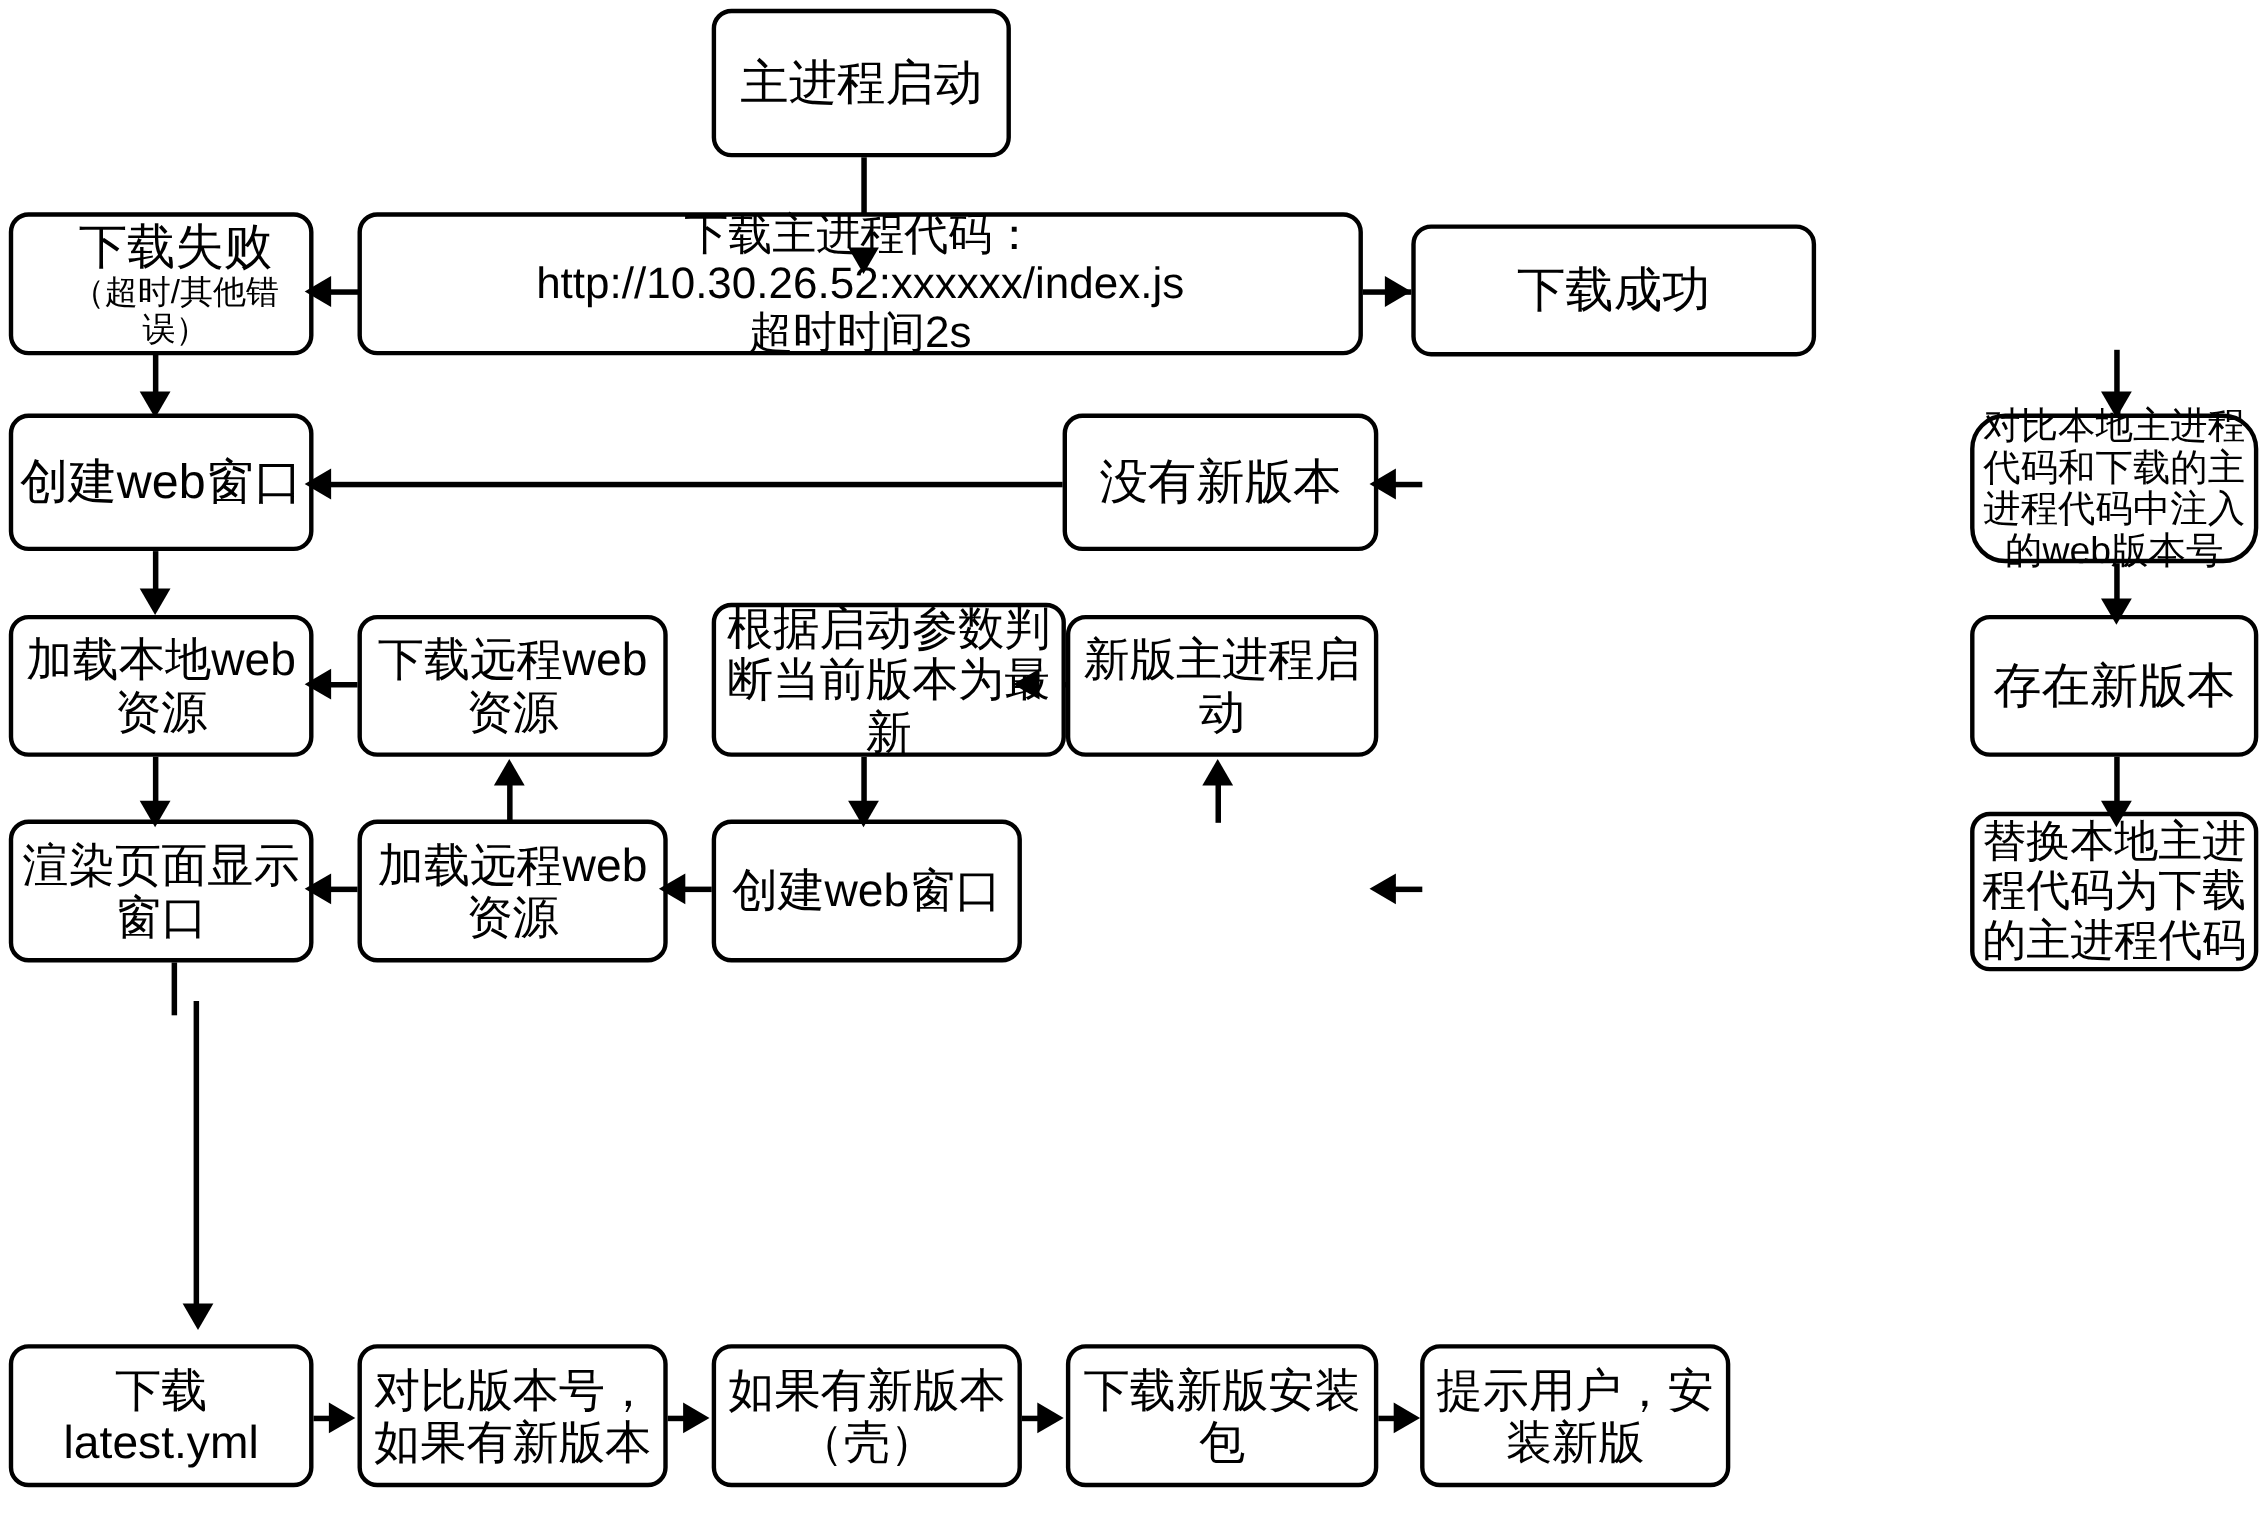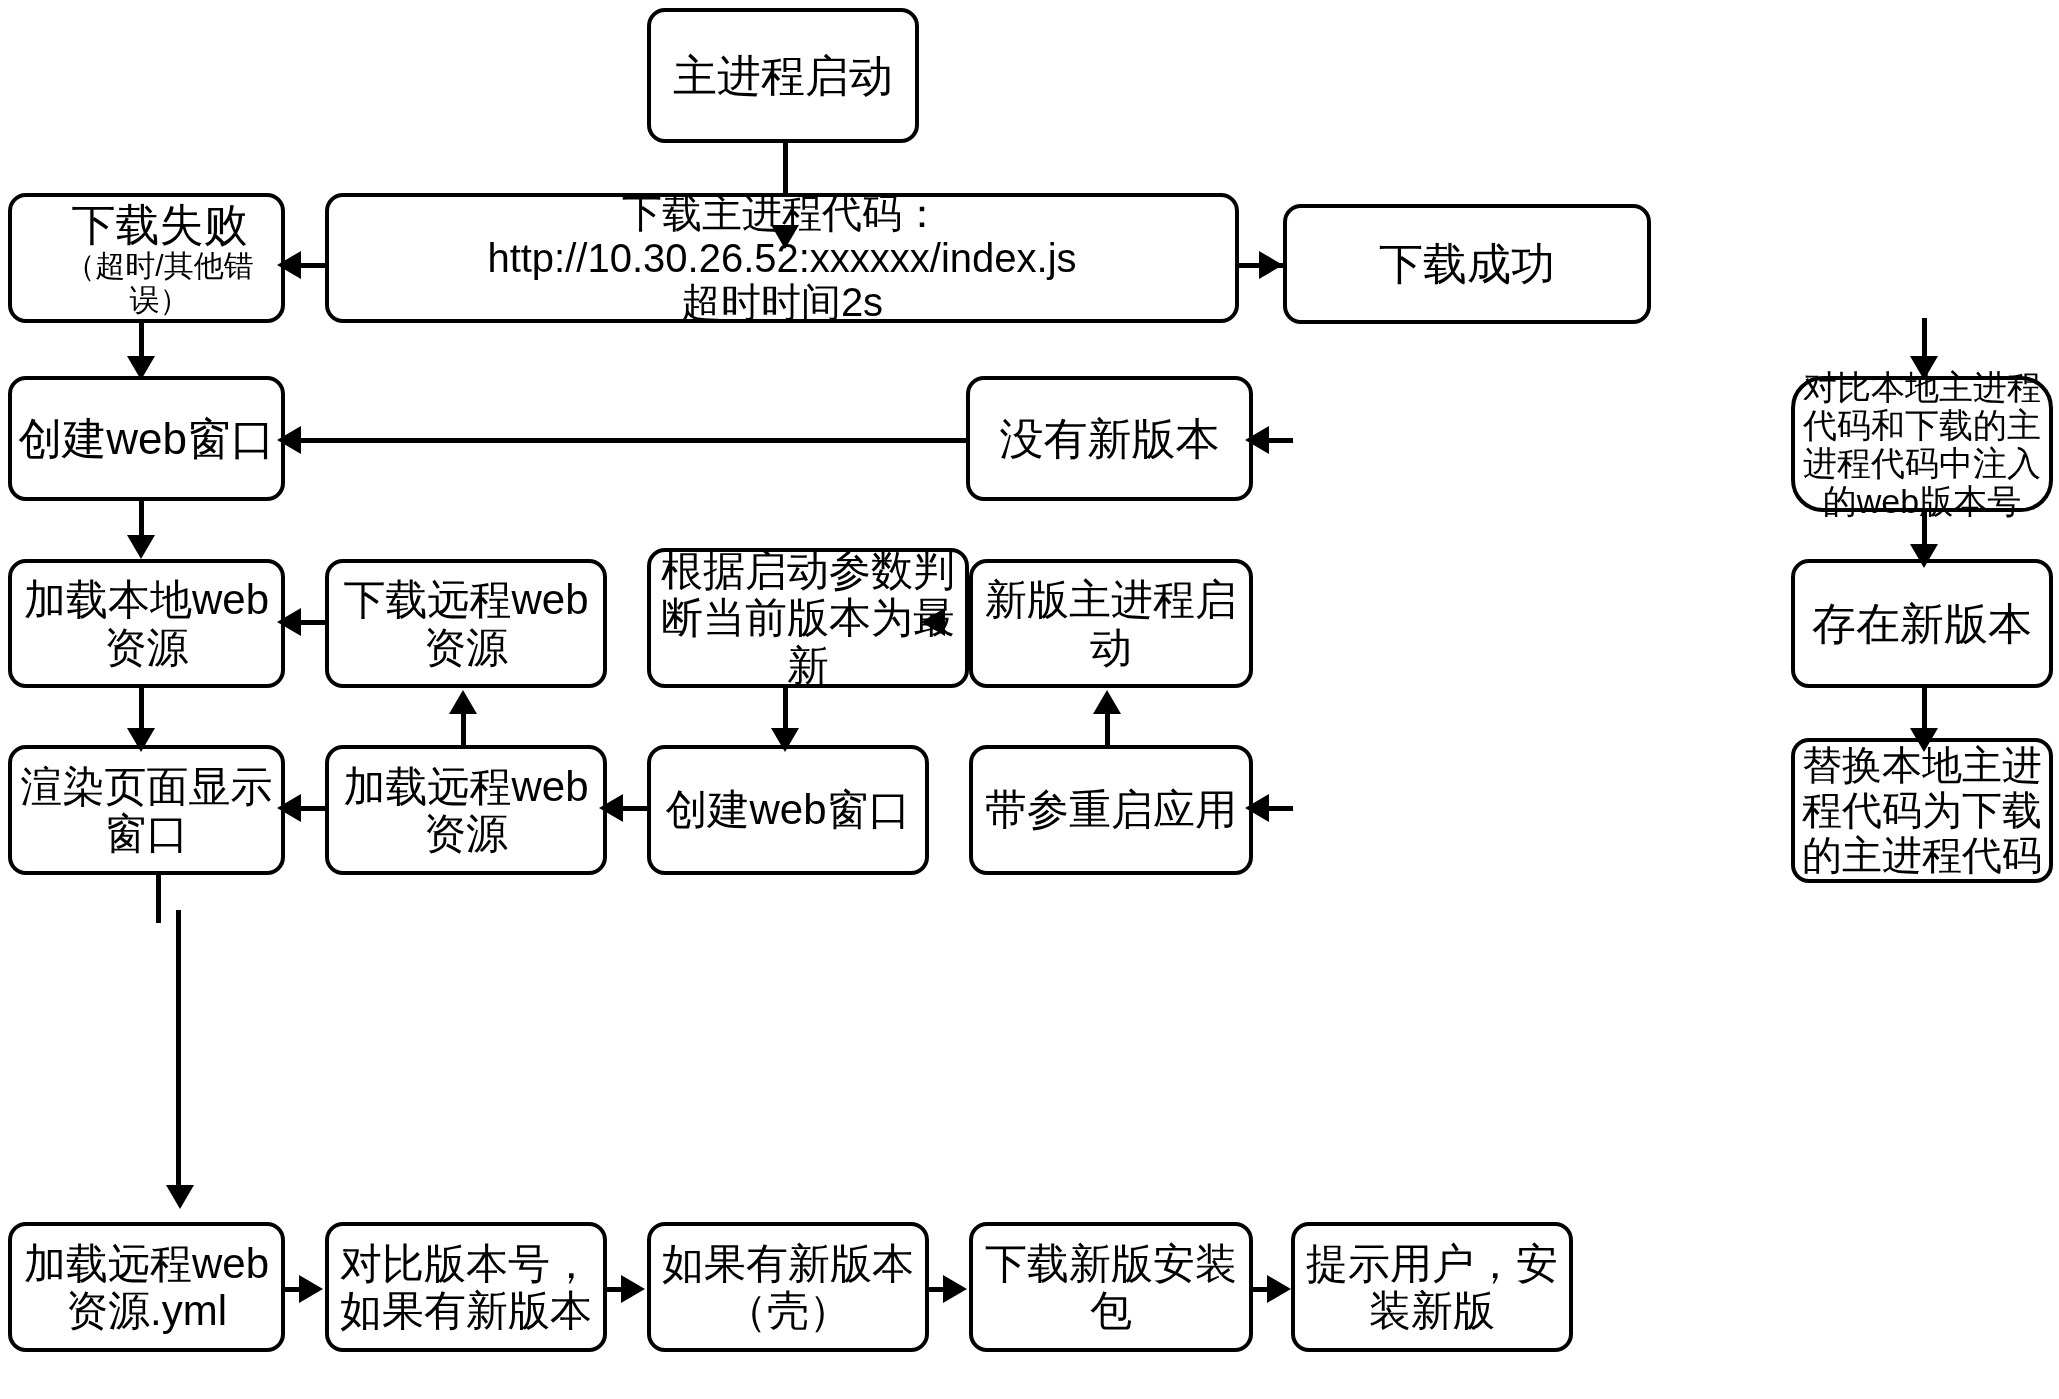--- a/index.html
+++ b/index.html
@@ -209,30 +209,27 @@
   </div>
 
   <div class="node fs-42" style="left:325px; top:745px; width:282px; height:130px;">
     <span class="txt">加载远程web资源</span>
   </div>
 
   <div class="node fs-42" style="left:647px; top:745px; width:282px; height:130px;">
     <span class="txt">创建web窗口</span>
   </div>
 
-  <div class="node fs-42" style="left:969px; top:745px; width:284px; height:130px;">
-    <span class="txt">带参重启应用</span>
-  </div>
 
   <div class="node fs-40" style="left:1791px; top:738px; width:262px; height:145px;">
     <span class="txt">替换本地主进程代码为下载的主进程代码</span>
   </div>
 
   <div class="node fs-42" style="left:8px; top:1222px; width:277px; height:130px;">
-    <span class="txt">加载远程web资源.yml</span>
+    <span class="txt">下载latest.yml</span>
   </div>
 
   <div class="node fs-42" style="left:325px; top:1222px; width:282px; height:130px;">
     <span class="txt">对比版本号，如果有新版本</span>
   </div>
 
   <div class="node fs-42" style="left:647px; top:1222px; width:282px; height:130px;">
     <span class="txt">如果有新版本（壳）</span>
   </div>
 

